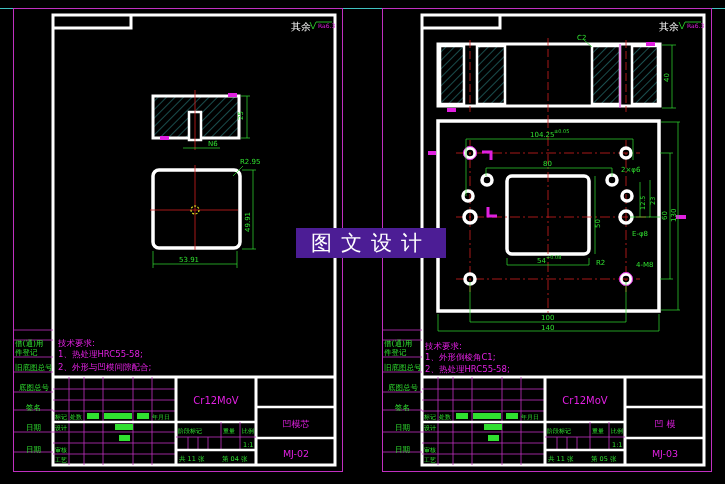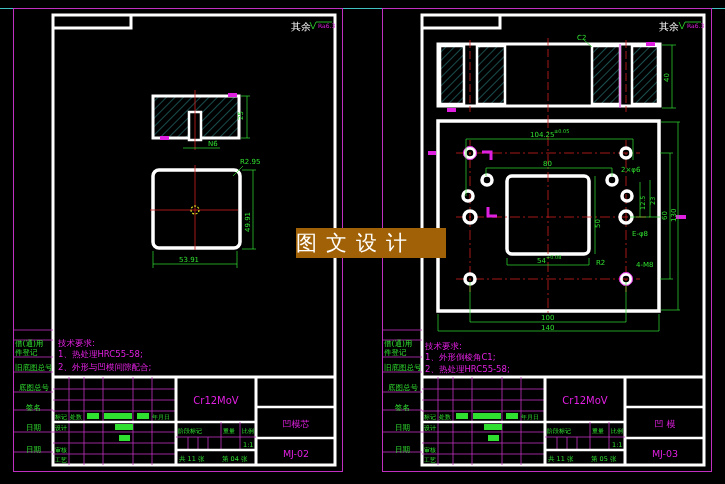--- a/index.html
+++ b/index.html
@@ -1,20 +1,20 @@
 <!DOCTYPE html>
 <html><head>
 <meta charset="utf-8">
 <style>
   html, body { margin:0; padding:0; background:#000; }
   body { width:725px; height:484px; position:relative; overflow:hidden; font-family:"DejaVu Sans", sans-serif; }
   svg { position:absolute; left:0; top:0; }
   .t { font-family:"DejaVu Sans", sans-serif; }
-  .wm { position:absolute; left:296px; top:228px; width:150px; height:30px; background:#a16207; color:#fff;
-        font-family:"DejaVu Serif", serif; font-size:21px; letter-spacing:9px; line-height:30px; }
+  .wm { position:absolute; left:296px; top:228px; width:150px; height:30px; background:#4c1d95; color:#fff;
+        font-family:"DejaVu Serif", serif; font-size:21px; letter-spacing:9px; line-height:30px; text-align:center; }
 </style>
 </head>
 <body>
 
 <svg width="725" height="484" viewBox="0 0 725 484">
   <defs>
     <pattern id="hatch" width="6" height="6" patternUnits="userSpaceOnUse" patternTransform="rotate(45)">
       <line x1="0" y1="0" x2="0" y2="6" stroke="#40c0c0" stroke-width="0.8"></line>
     </pattern>
   </defs>

